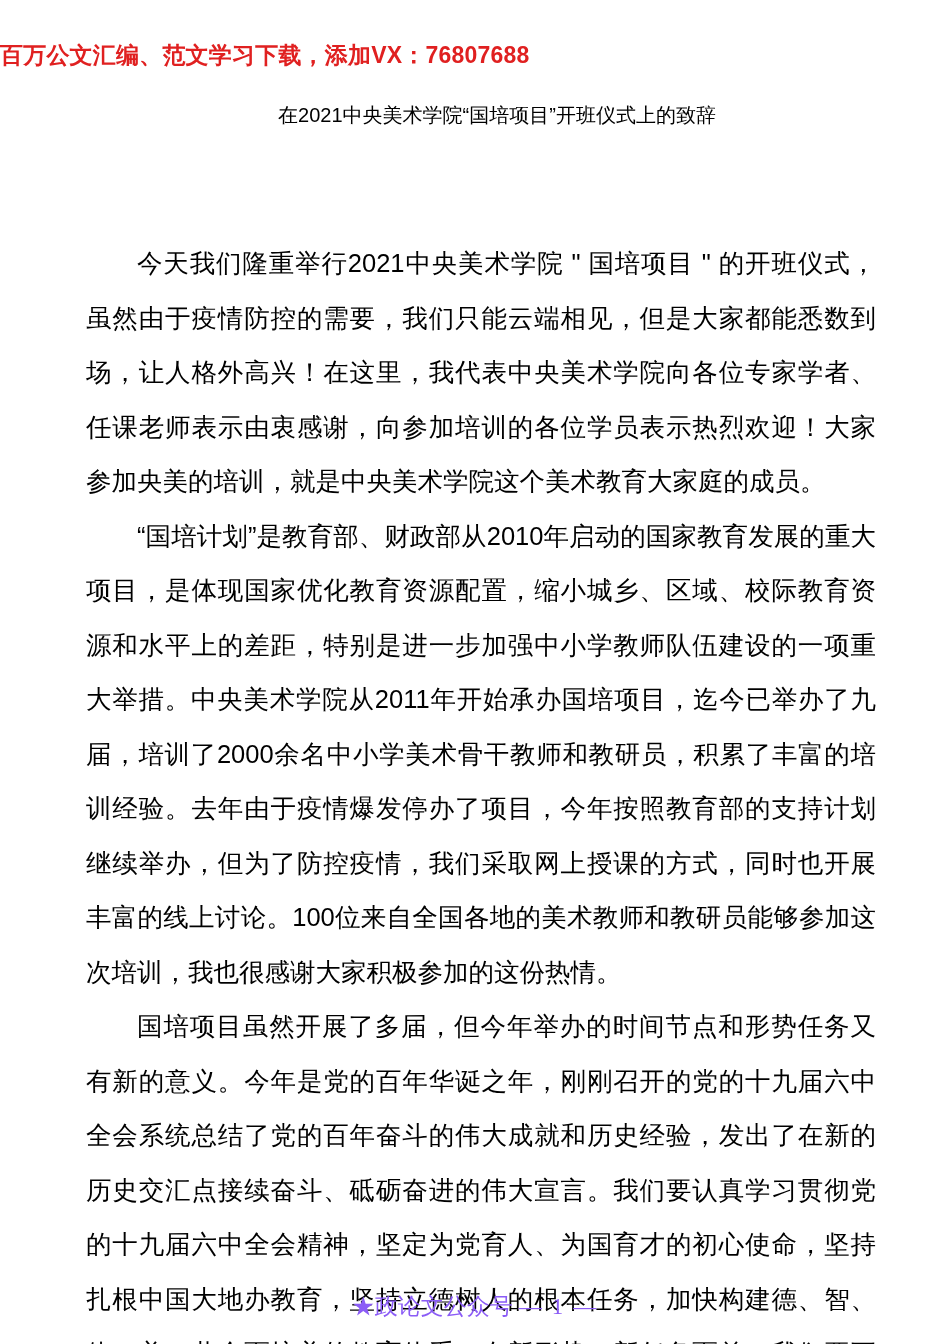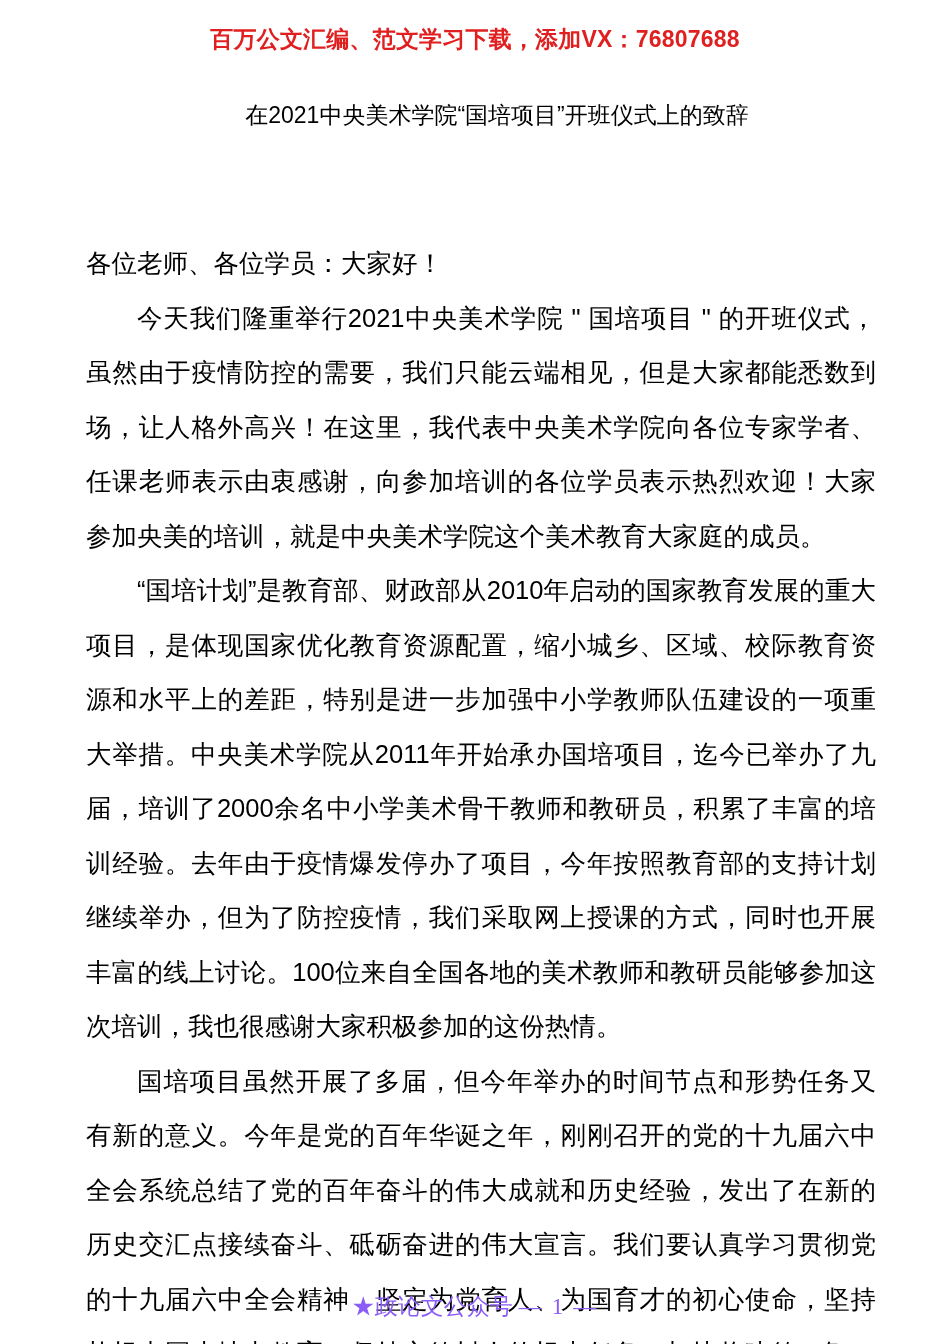--- a/index.html
+++ b/index.html
@@ -16,42 +16,41 @@
     width: 950px;
     height: 1344px;
     background: #ffffff;
     overflow: hidden;
     box-sizing: border-box;
   }
 
   
   .promo-banner {
     position: absolute;
-    top: 28px;
+    top: 44px;
     left: 0;
     width: 950px;
-    text-align: center;
     color: #e02020;
     font-size: 23px;
     font-weight: bold;
     letter-spacing: 0.2px;
     line-height: 1;
     white-space: nowrap;
   }
 
   
   .title-block {
     position: absolute;
     top: 96px;
     left: 0;
     width: 950px;
     text-align: center;
   }
   .title-line {
-    font-size: 23px;
+    font-size: 20px;
     line-height: 38px;
     font-weight: normal;
     white-space: nowrap;
     color: #000;
     padding-left: 44px;
   }
   .title-line.main { letter-spacing: 0px; }
   .title-line.author { letter-spacing: 0px; }
   .title-line.date   { letter-spacing: 0px; }
 
@@ -96,21 +95,20 @@
 
 <div class="page">
 
   <div class="promo-banner">百万公文汇编、范文学习下载，添加VX：76807688</div>
 
   <div class="title-block">
     <div class="title-line main">在2021中央美术学院“国培项目”开班仪式上的致辞</div>
   </div>
 
   <div class="body-text">
-    <p class="para no-indent">各位老师、各位学员：大家好！</p>
 
     <p class="para">今天我们隆重举行2021中央美术学院 " 国培项目 " 的开班仪式，虽然由于疫情防控的需要，我们只能云端相见，但是大家都能悉数到场，让人格外高兴！在这里，我代表中央美术学院向各位专家学者、任课老师表示由衷感谢，向参加培训的各位学员表示热烈欢迎！大家参加央美的培训，就是中央美术学院这个美术教育大家庭的成员。</p>
 
     <p class="para">“国培计划”是教育部、财政部从2010年启动的国家教育发展的重大项目，是体现国家优化教育资源配置，缩小城乡、区域、校际教育资源和水平上的差距，特别是进一步加强中小学教师队伍建设的一项重大举措。中央美术学院从2011年开始承办国培项目，迄今已举办了九届，培训了2000余名中小学美术骨干教师和教研员，积累了丰富的培训经验。去年由于疫情爆发停办了项目，今年按照教育部的支持计划继续举办，但为了防控疫情，我们采取网上授课的方式，同时也开展丰富的线上讨论。100位来自全国各地的美术教师和教研员能够参加这次培训，我也很感谢大家积极参加的这份热情。</p>
 
     <p class="para">国培项目虽然开展了多届，但今年举办的时间节点和形势任务又有新的意义。今年是党的百年华诞之年，刚刚召开的党的十九届六中全会系统总结了党的百年奋斗的伟大成就和历史经验，发出了在新的历史交汇点接续奋斗、砥砺奋进的伟大宣言。我们要认真学习贯彻党的十九届六中全会精神，坚定为党育人、为国育才的初心使命，坚持扎根中国大地办教育，坚持立德树人的根本任务，加快构建德、智、体、美、劳全面培养的教育体系。在新形势、新任务面前，我们要更加认识到“国培计划”中美术教育项目的重要意义。这里我简要谈三点感受，与各位老师和学员们交流。</p>
 
   </div>
 
   <div class="footer">

